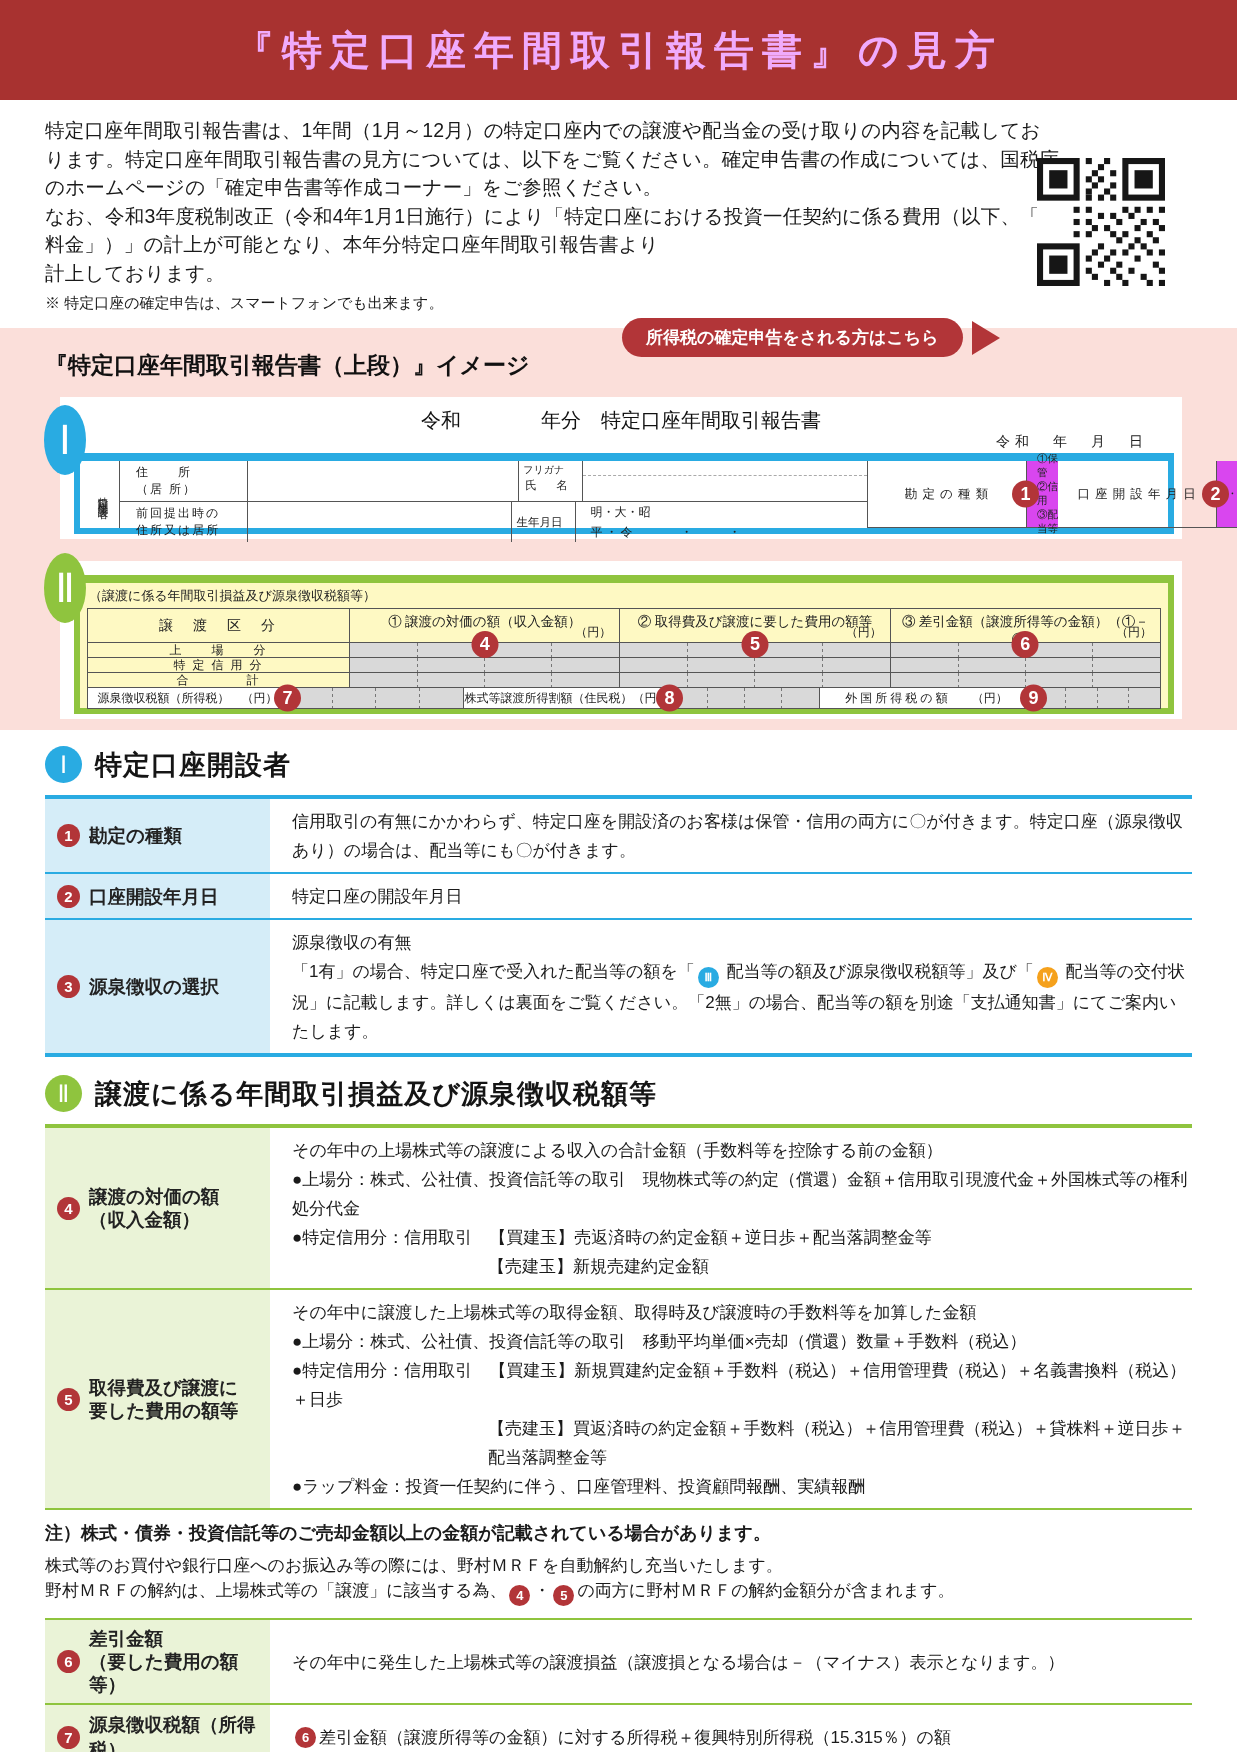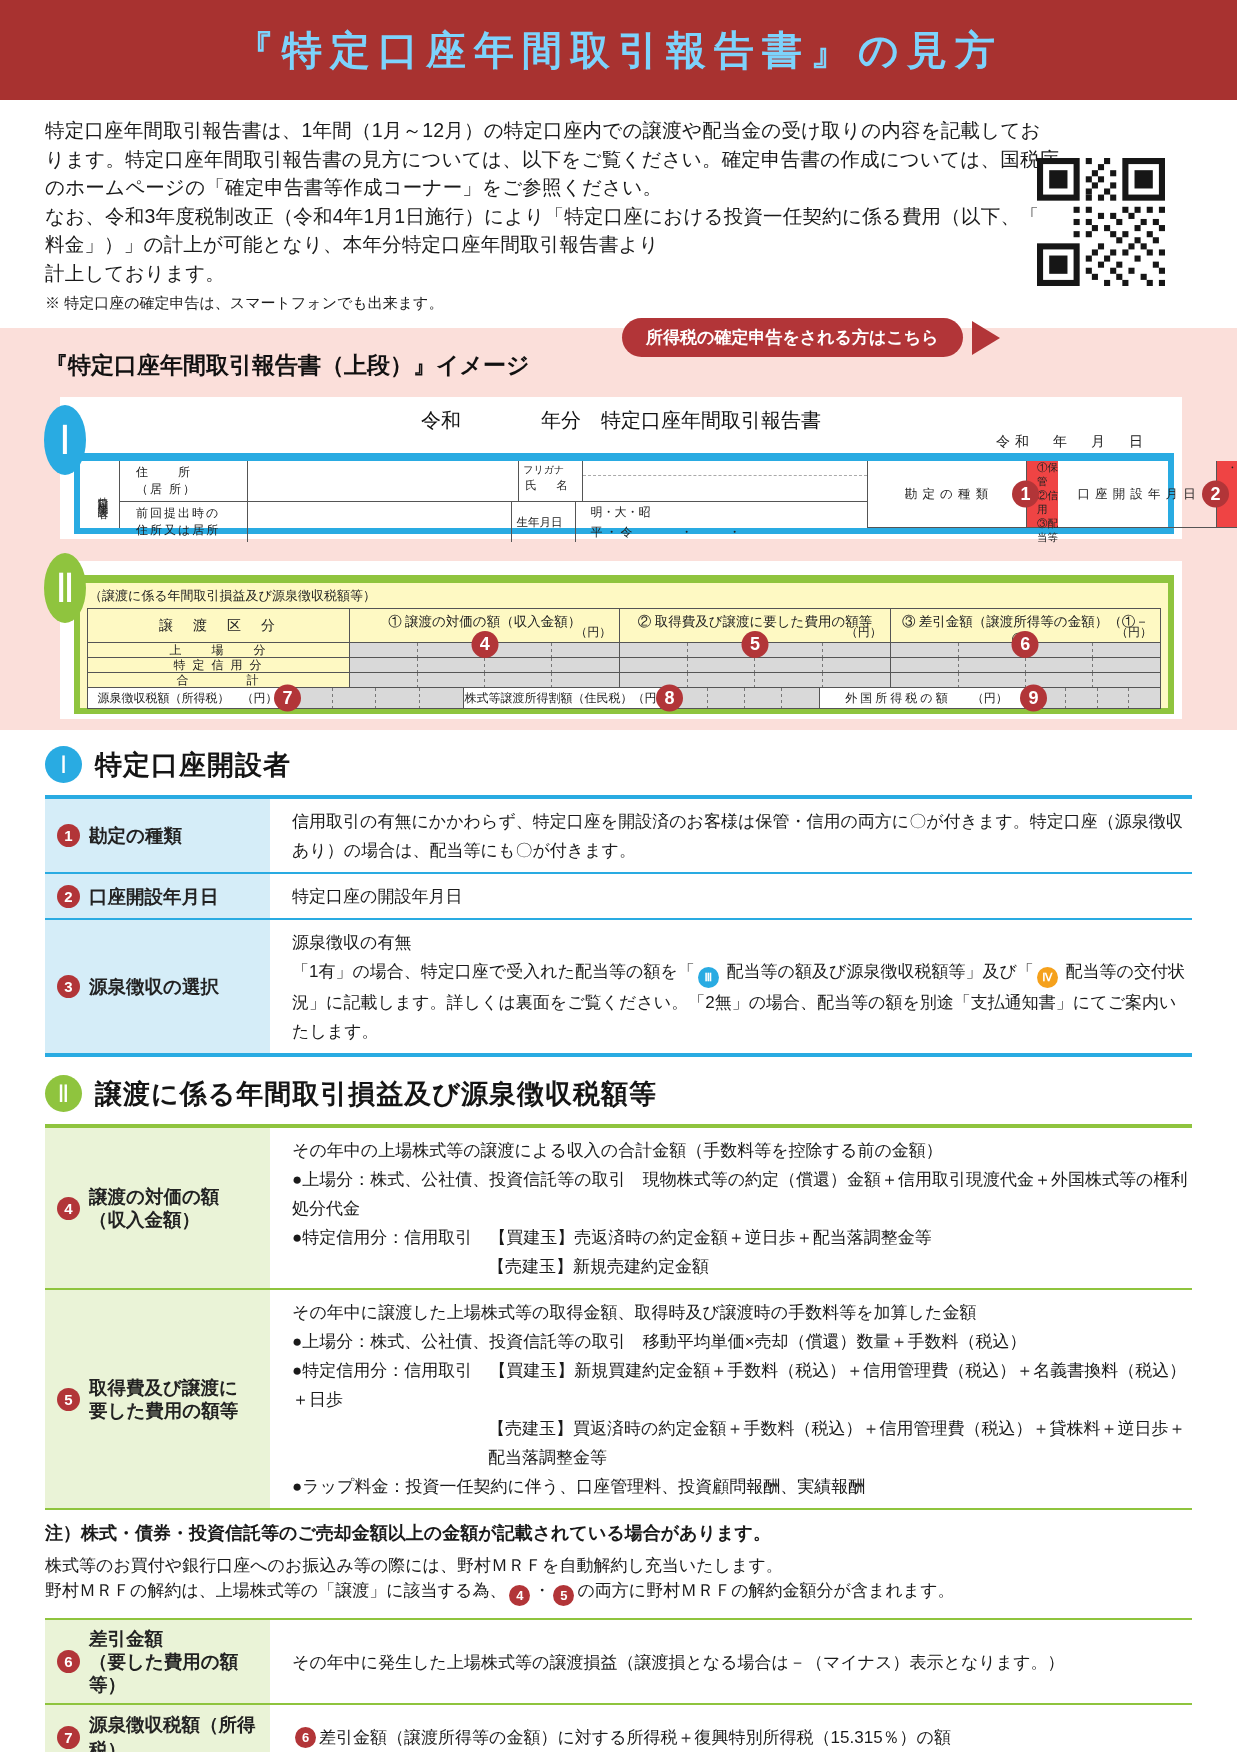--- a/index.html
+++ b/index.html
@@ -3,21 +3,21 @@
 <meta charset="utf-8">
 <style>
   * { box-sizing: border-box; }
   html,body { margin:0; padding:0; }
   body {
     width:1237px; height:1752px; overflow:hidden; background:#fff;
     font-family:"Liberation Sans", sans-serif; color:#1a1a1a; position:relative;
   }
   
   .hd { height:100px; background:#a83230; display:flex; align-items:center; justify-content:center; }
-  .hd h1 { margin:0; color:#7dd3fc; font-size:40px; font-weight:bold; letter-spacing:8px; }
+  .hd h1 { margin:0; color:#f0abfc; font-size:40px; font-weight:bold; letter-spacing:8px; }
 
   
   .intro { position:relative; height:228px; padding:16px 45px 0; }
   .intro-line { font-size:19.5px; line-height:28.5px; letter-spacing:.2px; }
   .intro-note { font-size:15px; margin-top:7px; }
   .cta { position:absolute; left:622px; top:218px; display:flex; align-items:center; cursor:pointer; }
   .cta-pill { background:#b23538; color:#fff; font-weight:bold; font-size:17px; padding:8px 24px; border-radius:20px; white-space:nowrap; }
   .cta-arrow { width:0; height:0; border-left:28px solid #b23538; border-top:17px solid transparent; border-bottom:17px solid transparent; margin-left:9px; }
   .qr { position:absolute; right:72px; top:58px; width:128px; height:128px; background:#fff; }
 
@@ -53,22 +53,22 @@
   .f1c.fn .shimei { position:absolute; bottom:8px; left:6px; letter-spacing:4px; }
   .f1c.fn2 { width:64px; display:flex; align-items:center; padding-left:4px; font-size:11.5px; }
   .f1c.last { flex:1.05; border-right:none; position:relative; }
   .f1-mrow.top .f1c.last::before { content:""; position:absolute; left:0; right:0; top:14px; border-top:1.5px dashed #aaa; }
   .f1c.birth { flex:1.05; border-right:none; display:flex; flex-direction:column; justify-content:space-around; padding-left:14px; font-size:12px; }
   .f1-right { width:300px; display:flex; flex-direction:row; }
   .f1-rrow { display:flex; border-bottom:1px solid #555; position:relative; flex:1; }
   .f1-rrow.r1 { flex:1.7; }
   .f1-rrow:last-child { border-bottom:none; }
   .rlab { width:158px; display:flex; align-items:center; justify-content:center; font-size:12.5px; letter-spacing:1px; }
-  .rval { flex:1; background:#ef4444; border-left:1px solid #555; display:flex; flex-direction:column;
-          justify-content:flex-start; padding-left:10px; font-size:10.5px; line-height:14px; }
+  .rval { flex:1; background:#d946ef; border-left:1px solid #555; display:flex; flex-direction:column;
+          justify-content:center; padding-left:10px; font-size:10.5px; line-height:14px; }
   .fbadge { position:absolute; width:27px; height:27px; border-radius:50%; background:#b23538; color:#fff;
             font-family:"Liberation Sans", sans-serif; font-weight:bold; font-size:18px;
             display:flex; align-items:center; justify-content:center; z-index:4; }
   .f1-rrow .fbadge { left:144px; top:50%; transform:translateY(-50%); }
 
   
   .f2-frame { position:absolute; left:14px; right:8px; top:14px; bottom:5px;
               border:6px solid #8fc43e; border-top-width:8px; background:#fef9c3; padding:2px 7px 0; }
   .f2-caption { font-family:"Liberation Serif", serif; font-size:13px; padding:2px 0 3px 2px; color:#222; }
   .f2-table { border:1px solid #555; font-family:"Liberation Serif", serif; color:#222; }

